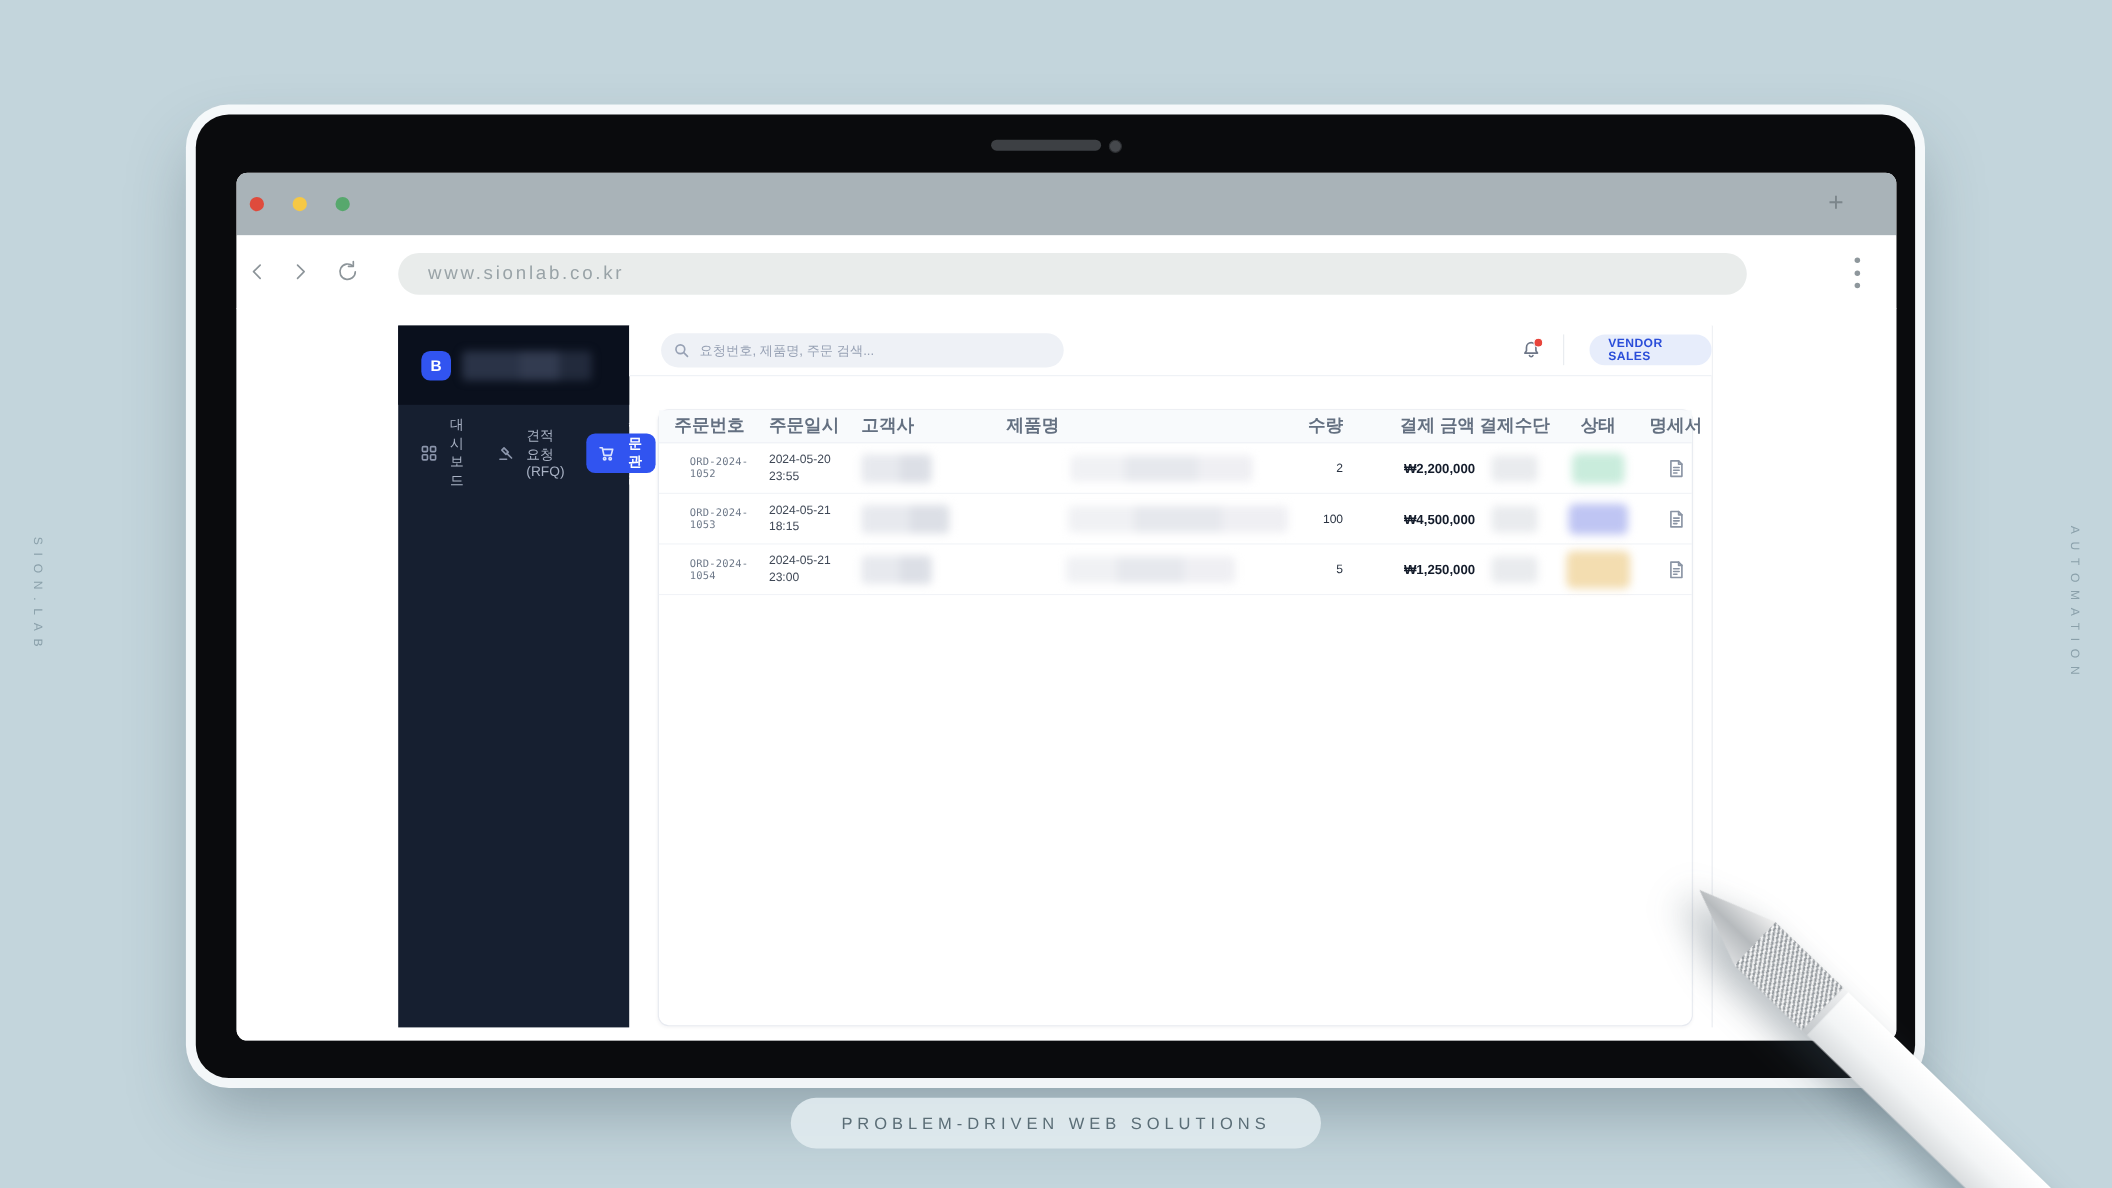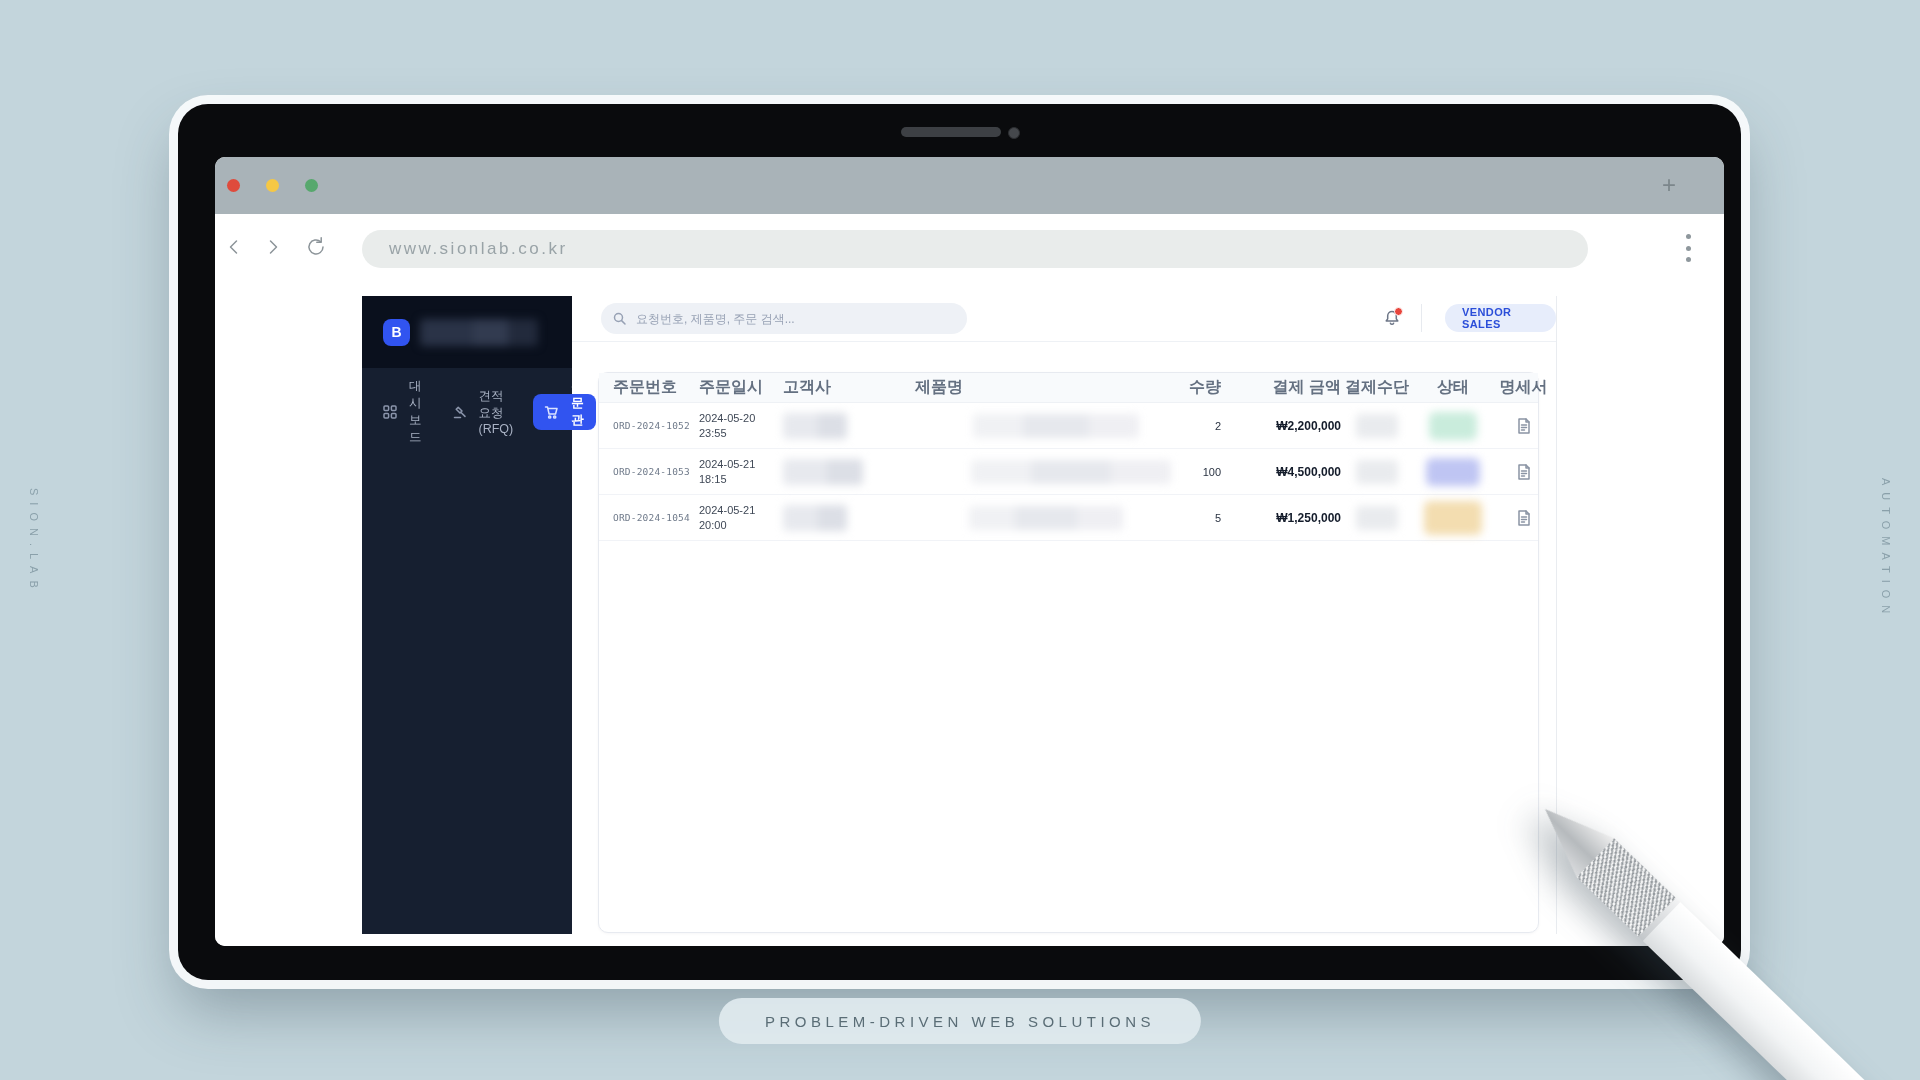--- a/index.html
+++ b/index.html
@@ -71,21 +71,21 @@
     box-sizing:border-box;box-shadow:0 1px 3px rgba(25,35,55,.04);}
   .card-head{height:46px;display:flex;align-items:center;justify-content:space-between;padding:0 18px;border-bottom:1px solid #eef1f5;}
   .card-title{font-size:13.5px;font-weight:bold;color:#1e2736;}
   .filter-btn{display:flex;align-items:center;gap:6px;height:25px;padding:0 10px;border:1px solid #d8dde6;border-radius:6px;
     background:#fff;color:#3e4757;font-size:10.5px;}
   .grid-row{display:grid;grid-template-columns:86px 84px 132px 256px 50px 120px 72px 80px 61px;align-items:center;
     padding:0 14px;box-sizing:border-box;}
   .thead{height:30px;background:#f8fafc;color:#64708120;color:#647081;font-size:16px;font-weight:bold;border-bottom:1px solid #eef1f5;}
   .th.num{text-align:right;} .th.ctr{text-align:center;}
   .trow{height:46px;border-bottom:1px solid #f1f3f7;}
-  .cell-ord{font-family:"DejaVu Sans Mono",monospace;font-size:9.5px;color:#6f7a8a;letter-spacing:.2px;}
+  .cell-ord{font-family:"DejaVu Sans Mono",monospace;font-size:9.5px;color:#6f7a8a;letter-spacing:.2px;margin-left:14px;}
   .cell-dt{font-size:11px;color:#3f4856;line-height:1.35;}
   .cell-qty{font-size:11px;color:#2a3342;text-align:right;}
   .cell-amt{font-size:12px;color:#141c2b;font-weight:bold;text-align:right;}
   .blur-blk{filter:blur(4px);border-radius:4px;}
   .blk-customer{height:26px;background:linear-gradient(90deg,#e7e9ee 0 55%,#dcdfe6 55%);}
   .blk-product{height:24px;background:linear-gradient(90deg,#f0f1f4 0 30%,#e6e8ed 30% 70%,#efeff3 70%);}
   .blk-method{width:42px;height:24px;background:#e9ebee;margin:0 auto;}
   .blk-status{width:48px;height:28px;margin:0 auto;border-radius:6px;}
   .cell-doc{display:flex;justify-content:center;color:#8a94a4;}
 
@@ -289,21 +289,21 @@
                 <svg width="14" height="16" viewBox="0 0 14 16">
                   <path class="icon-stroke" d="M2 1h7l3 3v11H2z"></path>
                     <path class="icon-stroke" d="M9 1v3h3M4.5 7h5M4.5 9.5h5M4.5 12h3"></path>
                 </svg>
               </span>
             </div>
 
             <div class="grid-row trow">
               <span class="cell-ord">ORD-2024-1054</span>
               <span class="cell-dt">
-                <span>2024-05-21</span><br><span>20:00</span>
+                <span>2024-05-21</span><br><span>23:00</span>
               </span>
               <span>
                   <span class="blur-blk blk-customer" style="display:block;width:64px;"></span>
                 </span>
               <span>
                   <span class="blur-blk blk-product" style="display:block;width:154px;margin-left:54px;"></span>
                 </span>
               <span class="cell-qty">5</span>
               <span class="cell-amt">₩1,250,000</span>
               <span>

